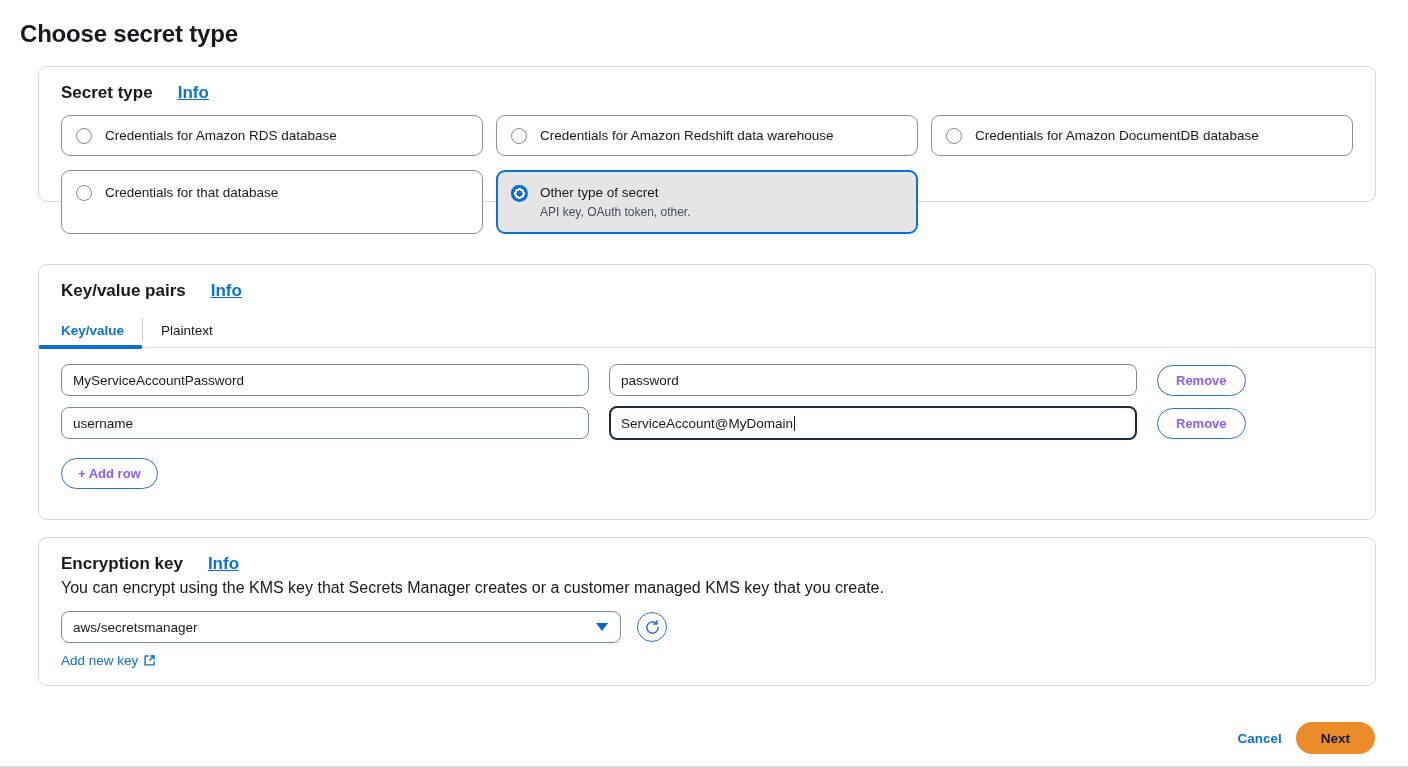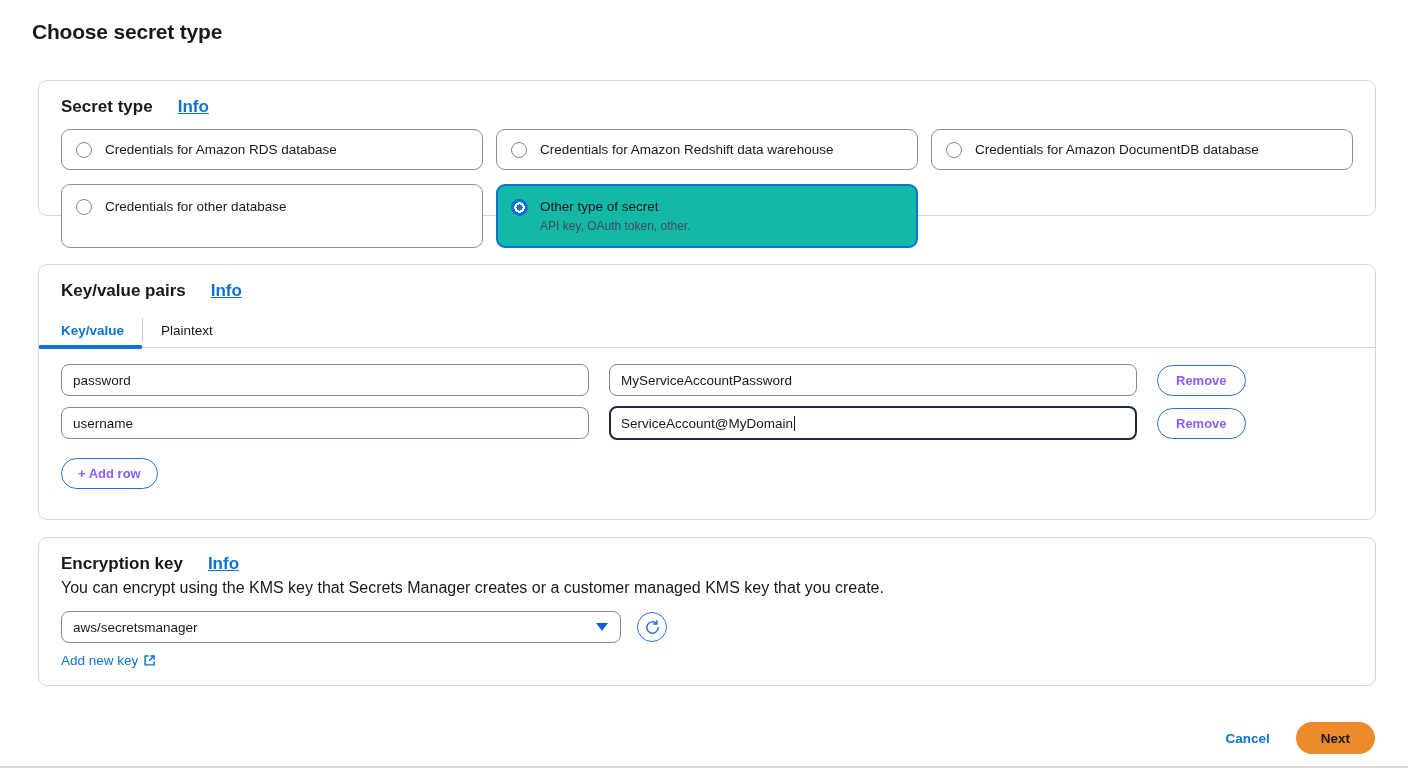--- a/index.html
+++ b/index.html
@@ -7,33 +7,33 @@
     margin: 0; padding: 0;
     width: 1408px; height: 768px;
     background: #ffffff;
     font-family: "Liberation Sans", sans-serif;
     color: #16191f;
     overflow: hidden;
   }
   .page { position: relative; width: 1408px; height: 768px; padding: 0; }
 
   .page-title {
-    position: absolute; left: 32px; top: 20px;
-    font-size: 21px; font-weight: bold; letter-spacing: -0.2px;
+    position: absolute; left: 20px; top: 20px;
+    font-size: 24px; font-weight: bold; letter-spacing: -0.2px;
     color: #16191f;
   }
 
   .card {
     position: absolute;
     left: 38px; width: 1338px;
     background: #ffffff;
     border: 1px solid #d3d7dd;
     border-radius: 9px;
   }
-  #card-secret-type { top: 80px; height: 136px; }
+  #card-secret-type { top: 66px; height: 136px; }
   #card-kv         { top: 264px; height: 256px; }
   #card-enc        { top: 537px; height: 149px; }
 
   .section-head {
     display: flex; align-items: baseline; gap: 8px;
     padding: 16px 22px 0 22px;
   }
   .section-title { font-size: 17px; font-weight: bold; color: #16191f; }
   .info-link {
     font-size: 17px; font-weight: bold; color: #0972d3;
@@ -52,21 +52,21 @@
     border-radius: 9px;
     background: #ffffff;
     padding: 11px 14px;
     display: flex; align-items: flex-start; gap: 13px;
     min-height: 40px;
     cursor: pointer;
   }
   .tile.tall { min-height: 56px; align-items: flex-start; padding-top: 13px; }
   .tile.selected {
     border: 2px solid #0972d3;
-    background: #14b8a6;
+    background: #e5e5e5;
     padding: 12px 13px;
   }
   .radio {
     flex: none;
     width: 16px; height: 16px; border-radius: 50%;
     border: 1.6px solid #7d8998;
     background: #fff;
     margin-top: 1px;
     position: relative;
   }
@@ -171,21 +171,21 @@
   }
   .link {
     display: inline-flex; align-items: center; gap: 5px;
     color: #0972d3; font-size: 13.5px; text-decoration: none; cursor: pointer;
   }
   .link-wrap { padding: 8px 22px 0 22px; }
 
   
   .footer {
     position: absolute; right: 33px; top: 722px;
-    display: flex; align-items: center; gap: 22px;
+    display: flex; align-items: center; gap: 10px;
   }
   .btn-cancel {
     background: none; border: none;
     color: #0972d3; font-family: "Liberation Sans", sans-serif;
     font-size: 13.5px; font-weight: bold; cursor: pointer; padding: 6px 4px;
   }
   .btn-next {
     background: #ec8b2c; border: none; border-radius: 20px;
     color: #16191f; font-family: "Liberation Sans", sans-serif;
     font-size: 13.5px; font-weight: bold;
@@ -227,21 +227,21 @@
       <div class="tile">
         <span class="radio"></span>
         <span class="tile-texts">
           <span class="tile-label">Credentials for Amazon DocumentDB database</span>
         </span>
       </div>
 
       <div class="tile tall">
         <span class="radio"></span>
         <span class="tile-texts">
-          <span class="tile-label">Credentials for other database</span>
+          <span class="tile-label">Credentials for that database</span>
         </span>
       </div>
 
       <div class="tile tall selected">
         <span class="radio"></span>
         <span class="tile-texts">
           <span class="tile-label">Other type of secret</span>
           <span class="tile-desc">API key, OAuth token, other.</span>
         </span>
       </div>
@@ -262,22 +262,22 @@
         </div>
         <div class="tab-divider"></div>
         <div class="tab">
           <span>Plaintext</span>
         </div>
       </div>
     </div>
 
     <div class="kv-rows">
       <div class="kv-row">
+        <input class="inp value" type="text" value="MyServiceAccountPassword" style="">
         <input class="inp key" type="text" value="password" style="">
-        <input class="inp value" type="text" value="MyServiceAccountPassword" style="">
         <button class="btn-outline">Remove</button>
       </div>
 
       <div class="kv-row">
         <input class="inp key" type="text" value="username" style="">
         <div class="value-static">
           <span>ServiceAccount@MyDomain</span>
             <span class="caret"></span>
         </div>
         <button class="btn-outline">Remove</button>

